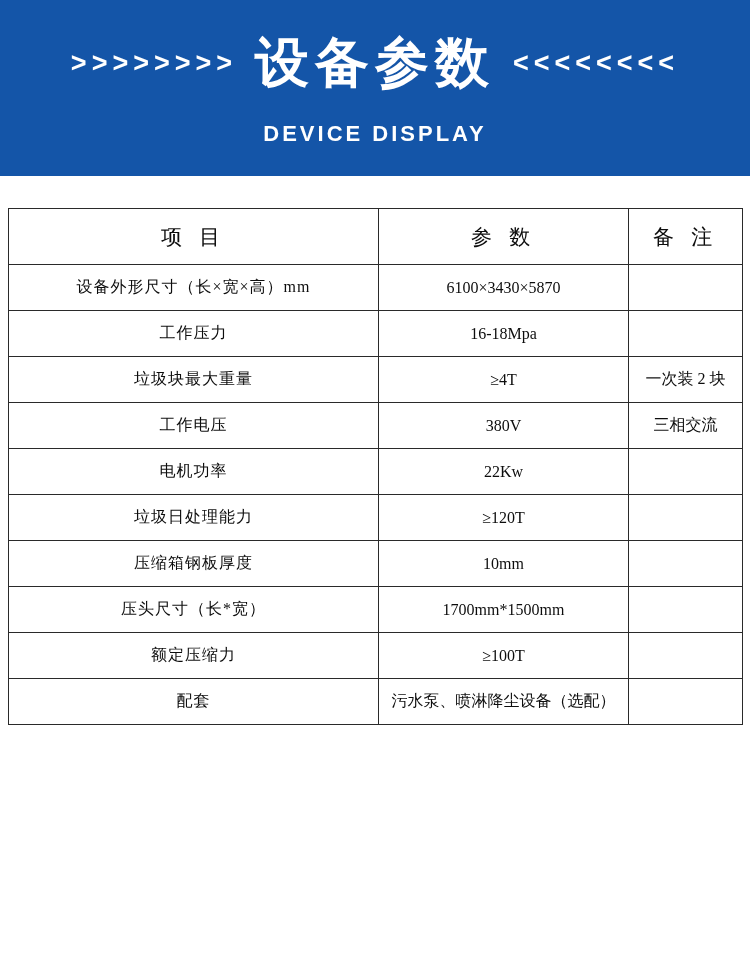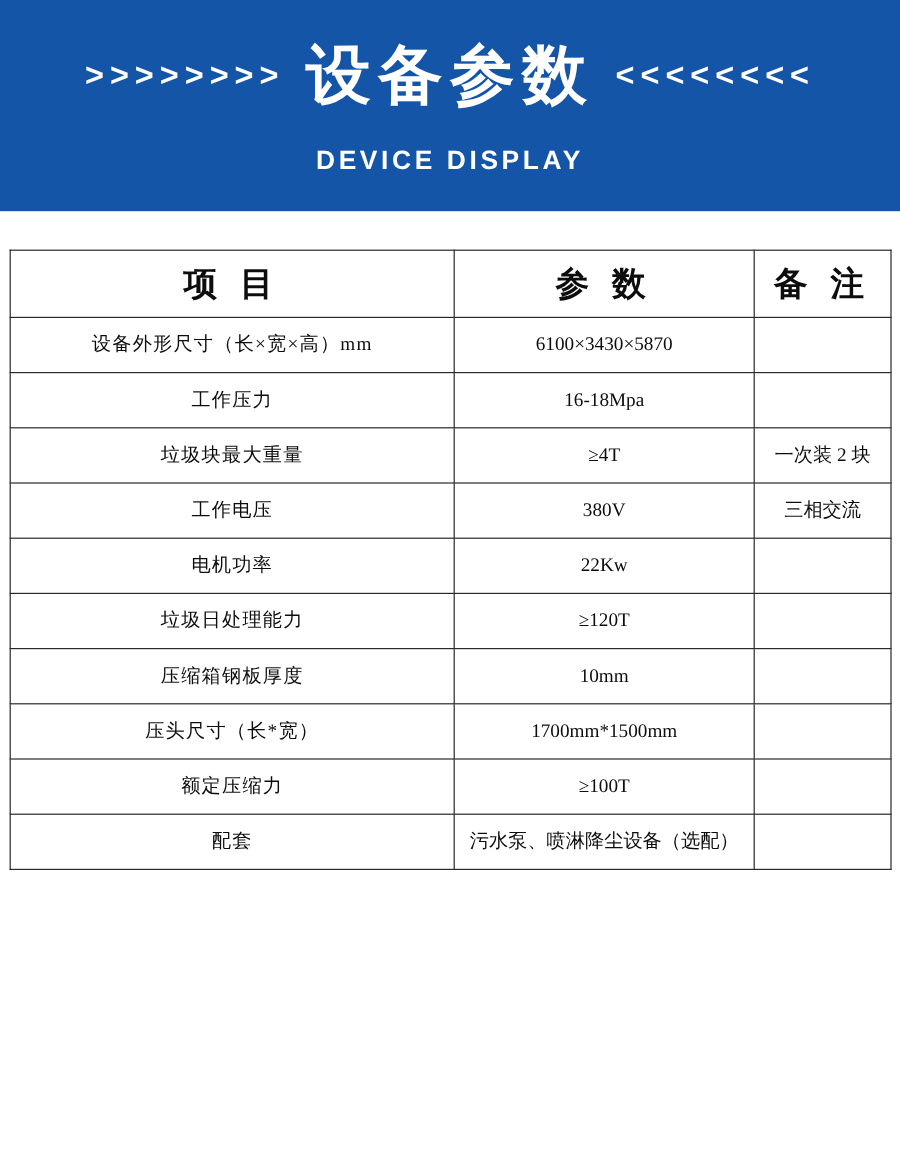--- a/index.html
+++ b/index.html
@@ -74,22 +74,22 @@
   table.spec td, table.spec th {
     border: 1px solid #2a2a2a;
     text-align: center;
     vertical-align: middle;
     font-family: "Liberation Serif", "DejaVu Serif", serif;
     color: #0d0d0d;
     padding: 0 4px;
   }
   table.spec th {
     height: 56px;
-    font-size: 28px;
-    font-weight: bold;
+    font-size: 21px;
+    font-weight: normal;
     letter-spacing: 6px;
     text-align: center;
   }
   table.spec td {
     height: 46px;
     font-size: 16px;
     font-weight: normal;
   }
   td.col-item { width: 370px; letter-spacing: 1px; }
   td.col-param { width: 250px; }

